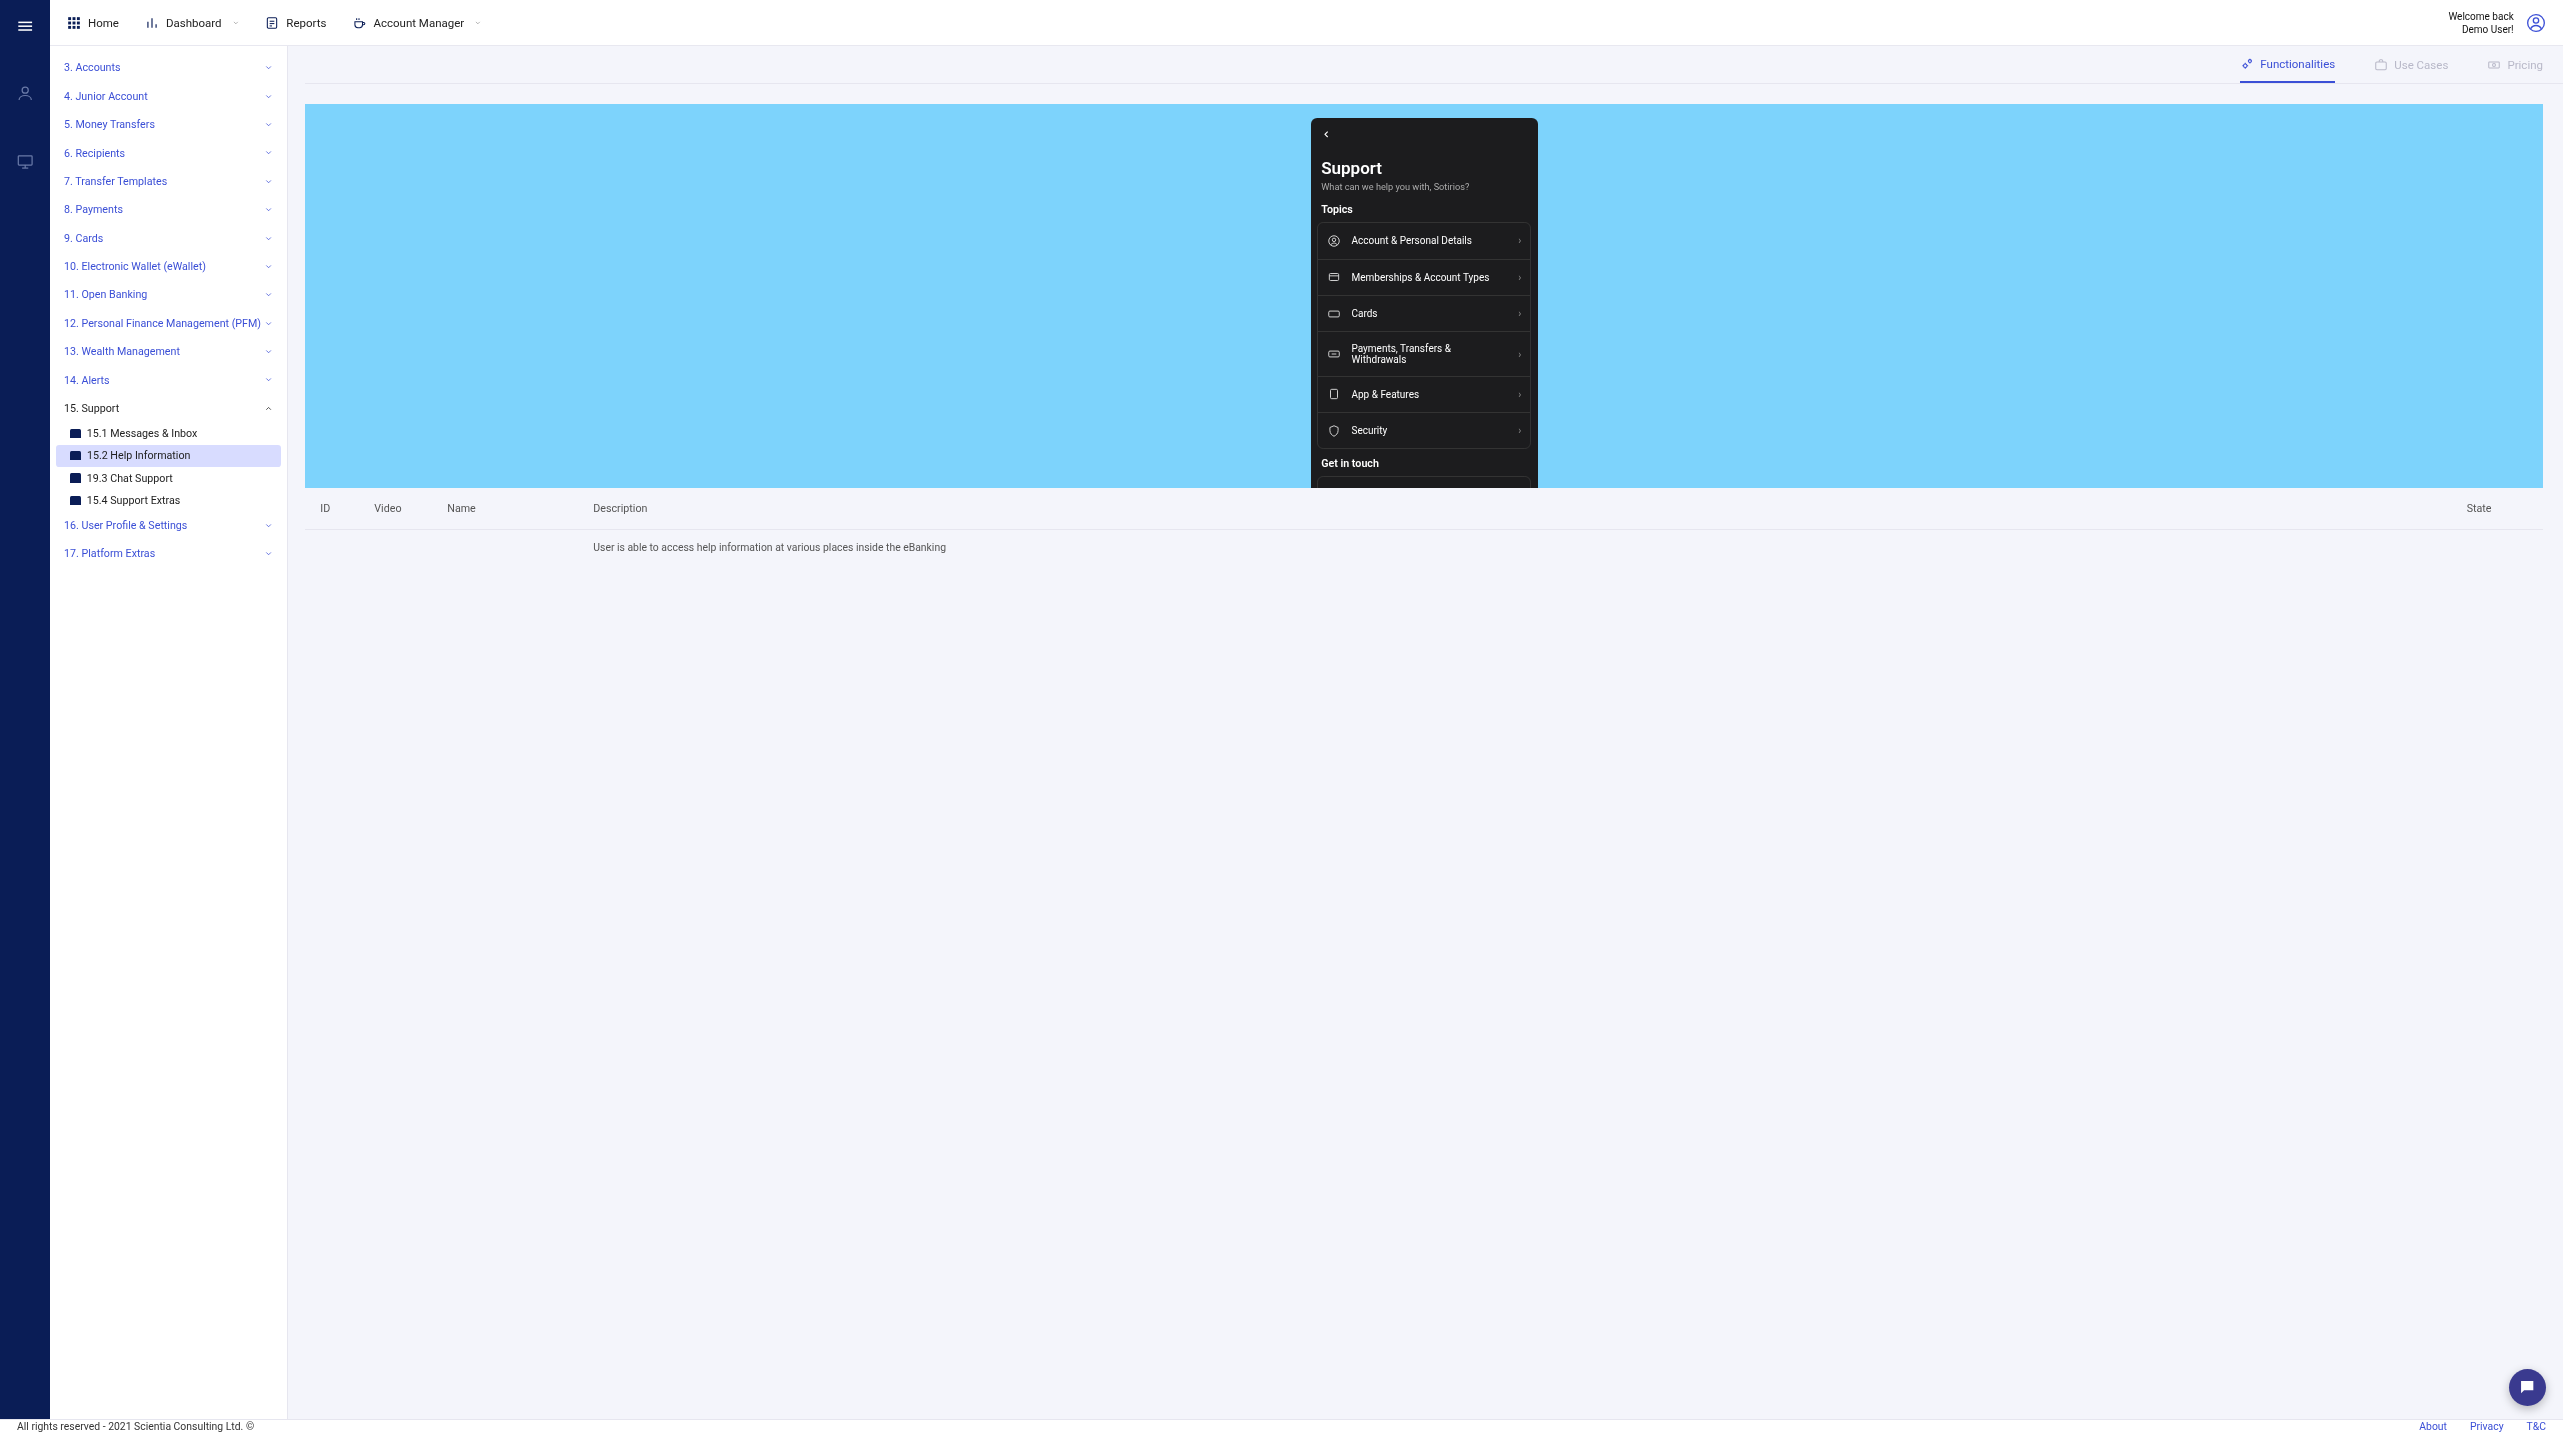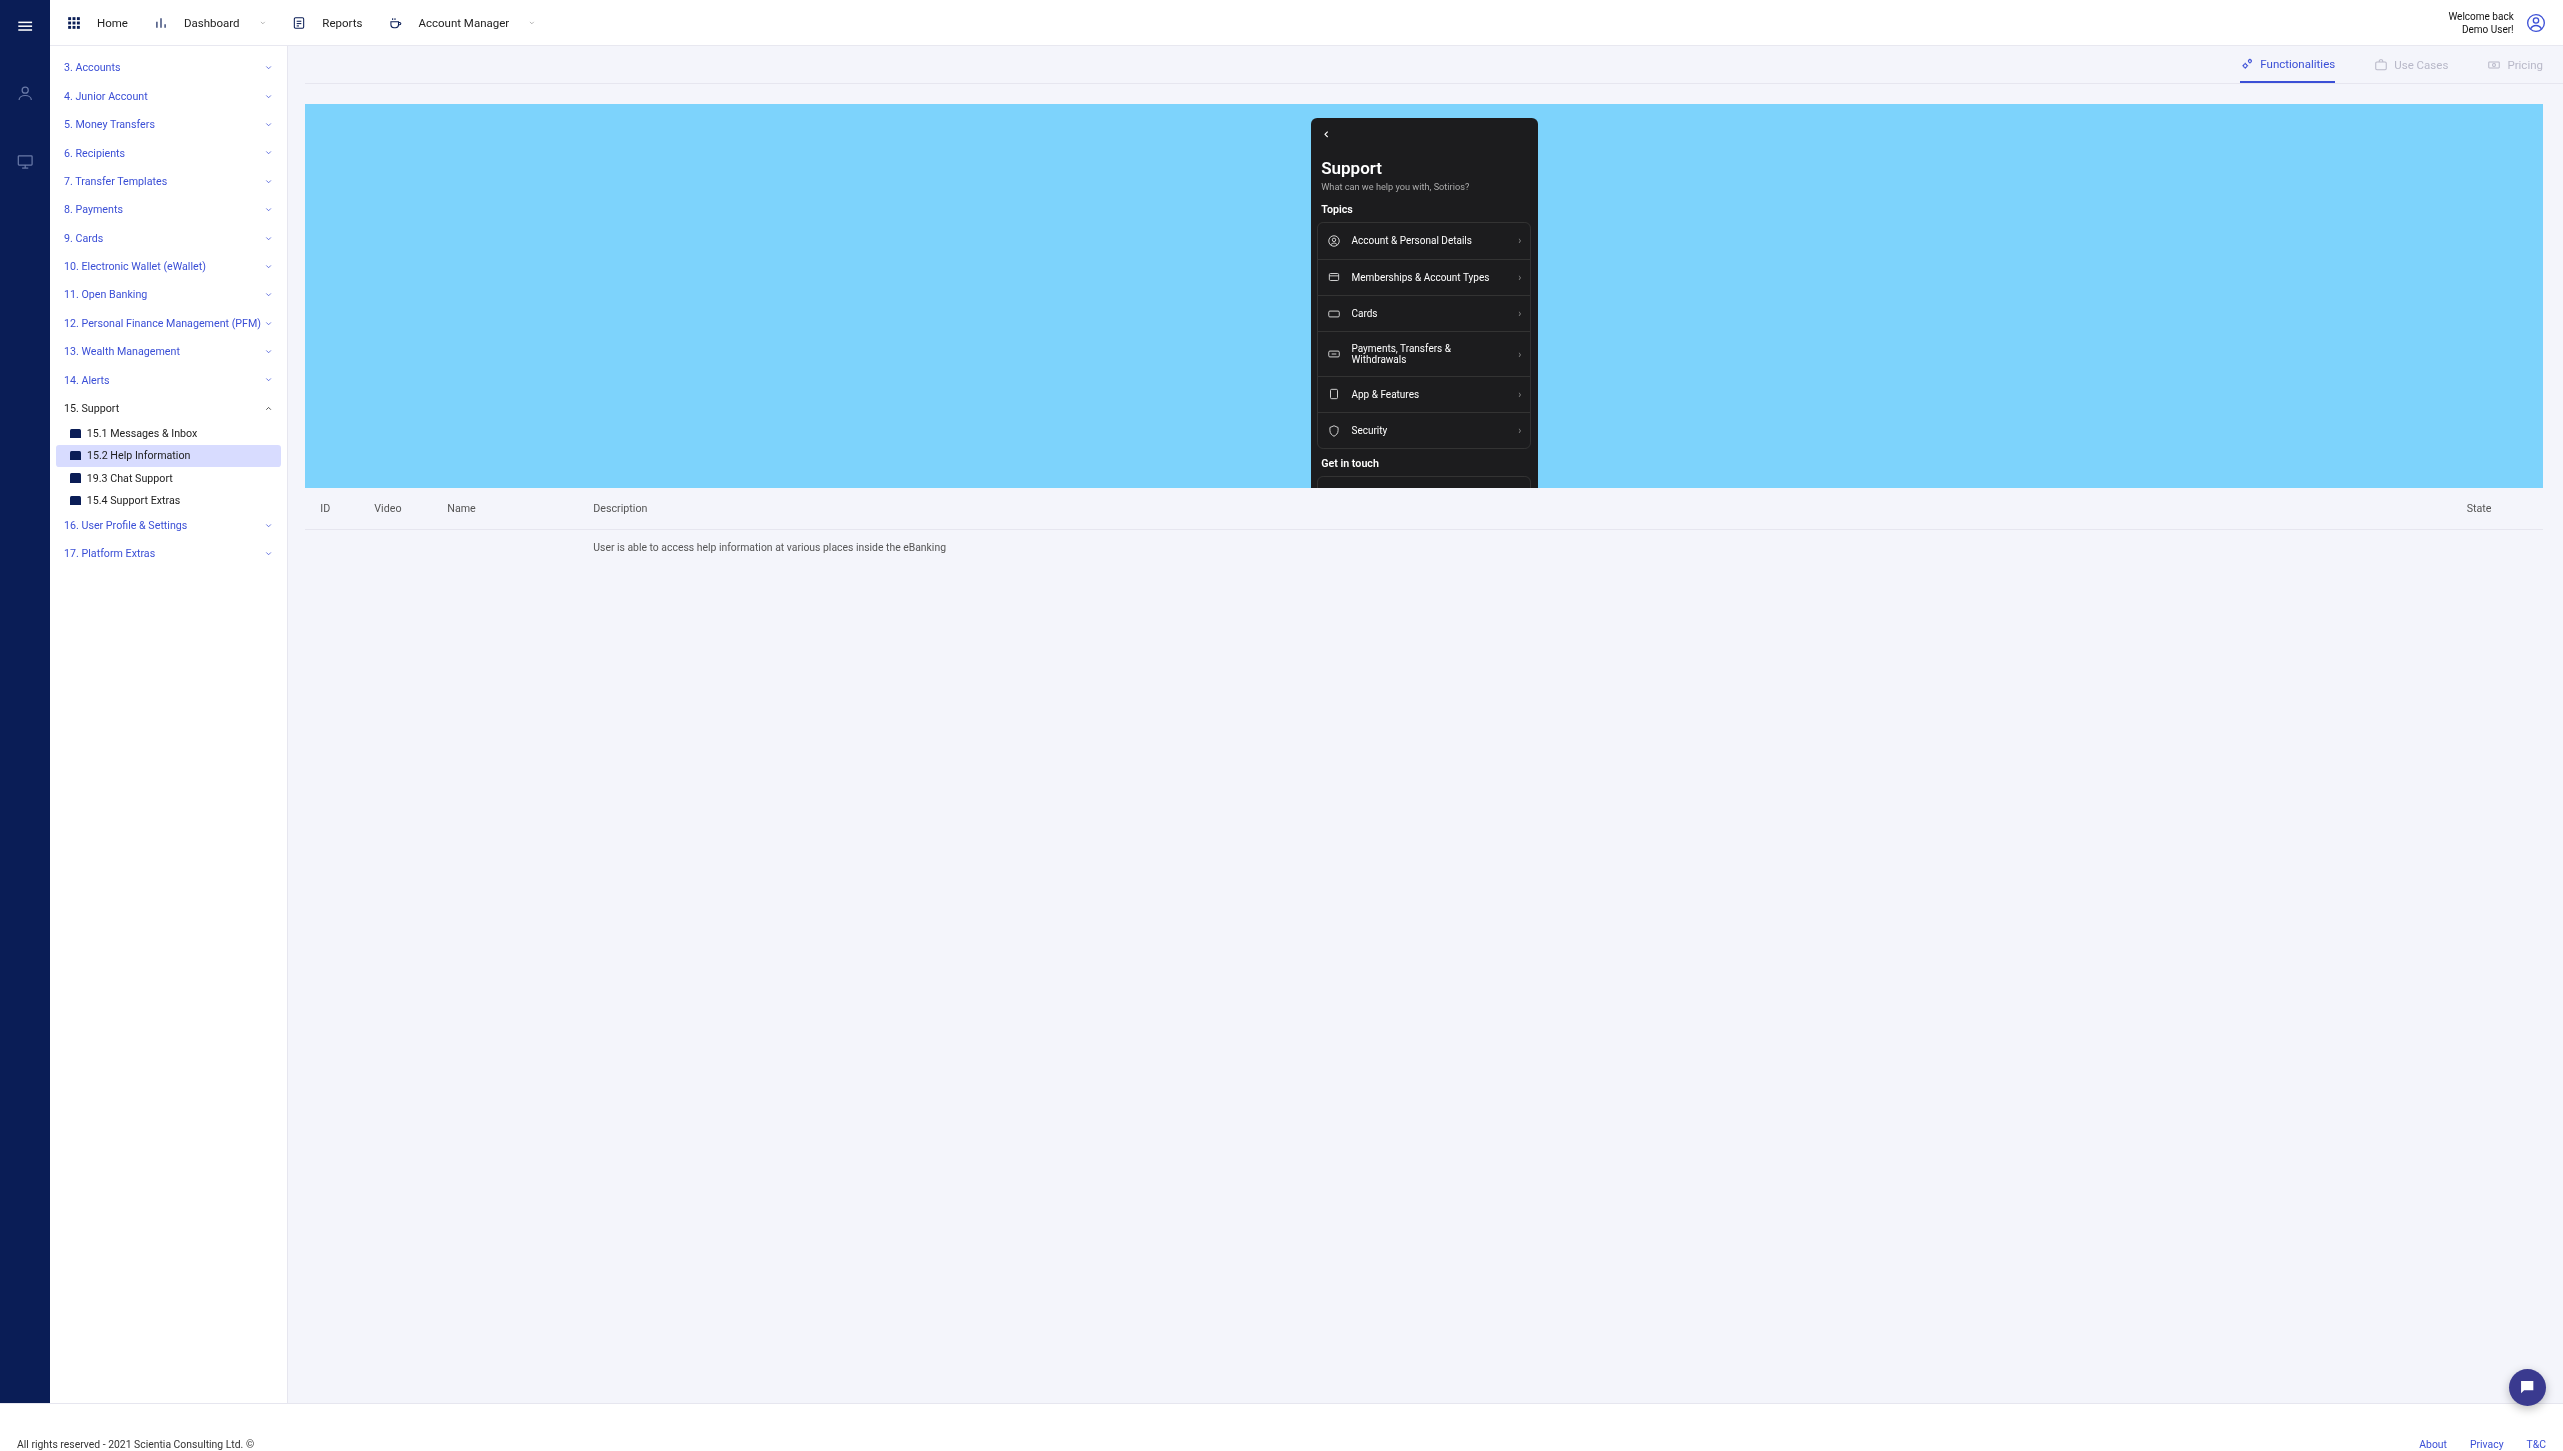--- a/index.html
+++ b/index.html
@@ -6,21 +6,21 @@
 html, body { width: 100%; height: 100%; overflow: hidden; }
 body { display: flex; background: #f4f5fb; }
 
 
 .leftnav { width: 50px; background: #0a1d56; display: flex; flex-direction: column; align-items: center; padding-top: 17px; gap: 46px; }
 .leftnav svg { width: 18.4px; height: 18.4px; }
 
 
 .app { flex: 1; display: flex; flex-direction: column; height: 100%; }
 .header { height: 46px; background: #fff; display: flex; align-items: center; padding: 0 17px; gap: 26px; border-bottom: 0.8px solid #e8e8f0; }
-.nav-item { display: flex; align-items: center; gap: 16px; color: #222; font-size: 11.5px; cursor: pointer; }
+.nav-item { display: flex; align-items: center; gap: 7px; color: #222; font-size: 11.5px; cursor: pointer; }
 .nav-item .caret { margin-left: 3.1px; }
 .header-right { margin-left: auto; display: flex; align-items: center; gap: 12.3px; }
 .welcome { text-align: right; font-size: 10px; color: #111; line-height: 1.3; }
 
 
 .body { flex: 1; display: flex; min-height: 0; }
 
 
 .sidebar { width: 238px; background: #fff; border-right: 0.8px solid #e6e6ef; overflow-y: auto; padding: 7.7px 0 7.7px 0; }
 .tree-item { display: flex; align-items: center; justify-content: space-between; padding: 7.7px 14px 7.7px 14px; font-size: 10.7px; color: #3b4fd6; cursor: pointer; }
@@ -51,21 +51,21 @@
 
 .table-hdr { display: flex; padding: 14px 15.3px; font-size: 10.7px; color: #555; border-bottom: 0.8px solid #e6e6ef; margin-right: 20px; }
 .table-row { display: flex; padding: 10.7px 15.3px; font-size: 10.4px; color: #555; margin-right: 20px; }
 .col-id { width: 54px; }
 .col-video { width: 73px; }
 .col-name { width: 146px; }
 .col-desc { flex: 1; }
 .col-state { width: 61px; text-align: left; }
 
 
-.footer { height: 48px; background: #fff; border-top: 0.8px solid #e6e6ef; display: flex; align-items: flex-end; padding: 0 17px; font-size: 10.4px; color: #333; position: absolute; bottom: 0; left: 0; right: 0; }
+.footer { height: 32px; background: #fff; border-top: 0.8px solid #e6e6ef; display: flex; align-items: flex-start; padding: 0 17px; font-size: 10.4px; color: #333; position: absolute; bottom: 0; left: 0; right: 0; }
 .footer-links { margin-left: auto; display: flex; gap: 23px; }
 .footer-links span { color: #3b4fd6; cursor: pointer; }
 
 
 .chat-bubble { position: absolute; right: 17px; bottom: 45px; width: 37px; height: 37px; border-radius: 50%; background: #3a3a8f; display: flex; align-items: center; justify-content: center; box-shadow: 0 3.1px 9.2px rgba(0,0,0,.25); cursor: pointer; }
 
 svg { flex-shrink: 0; }
 </style>
 </head>
 <body>

